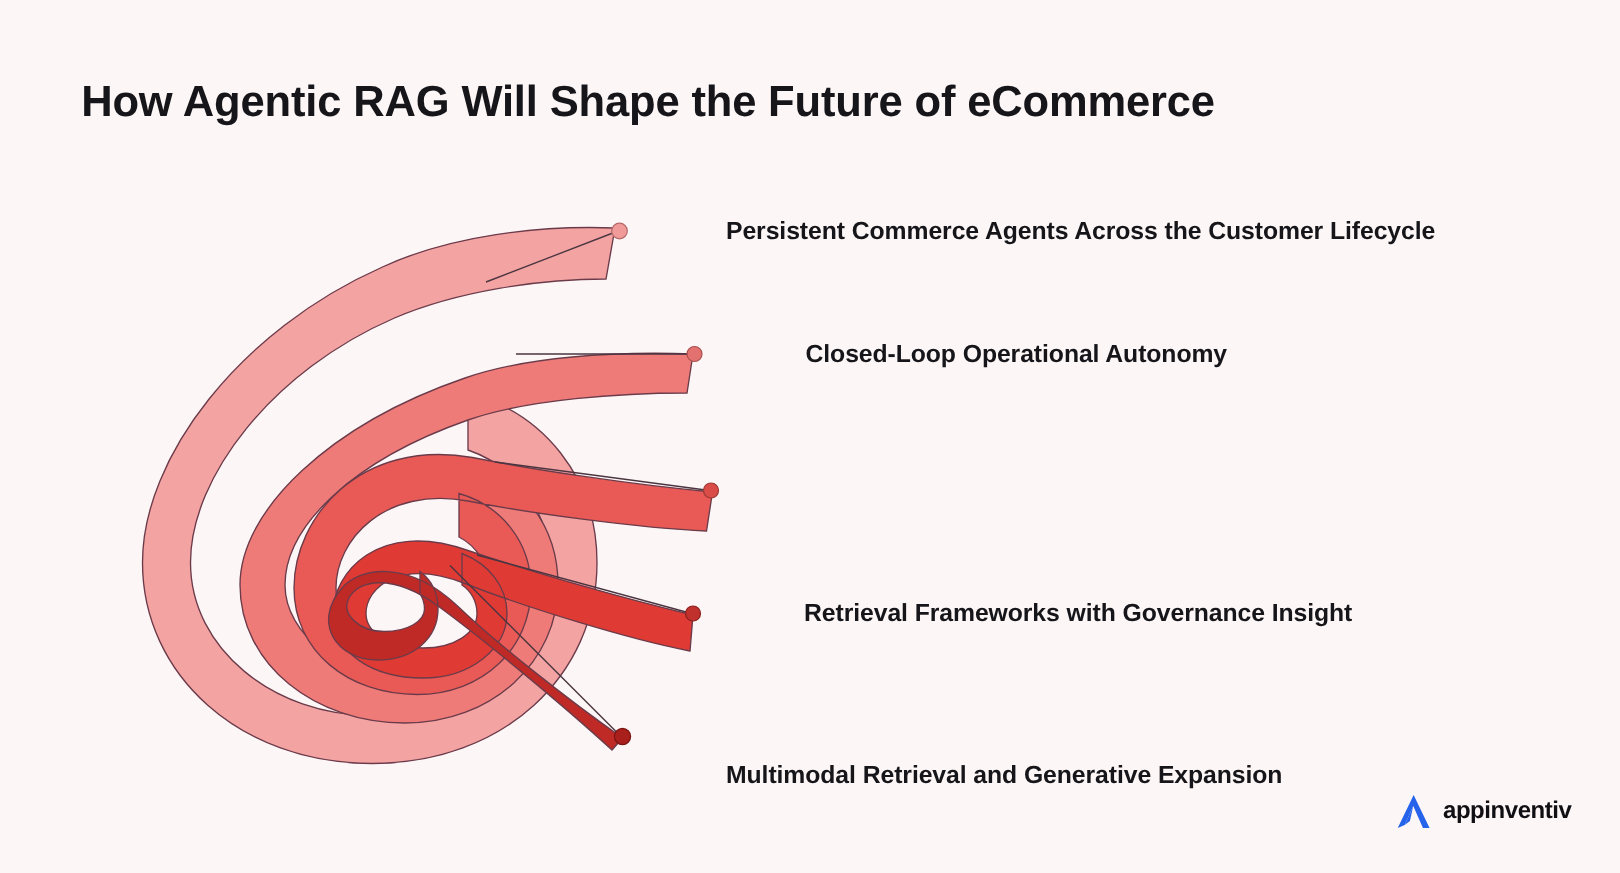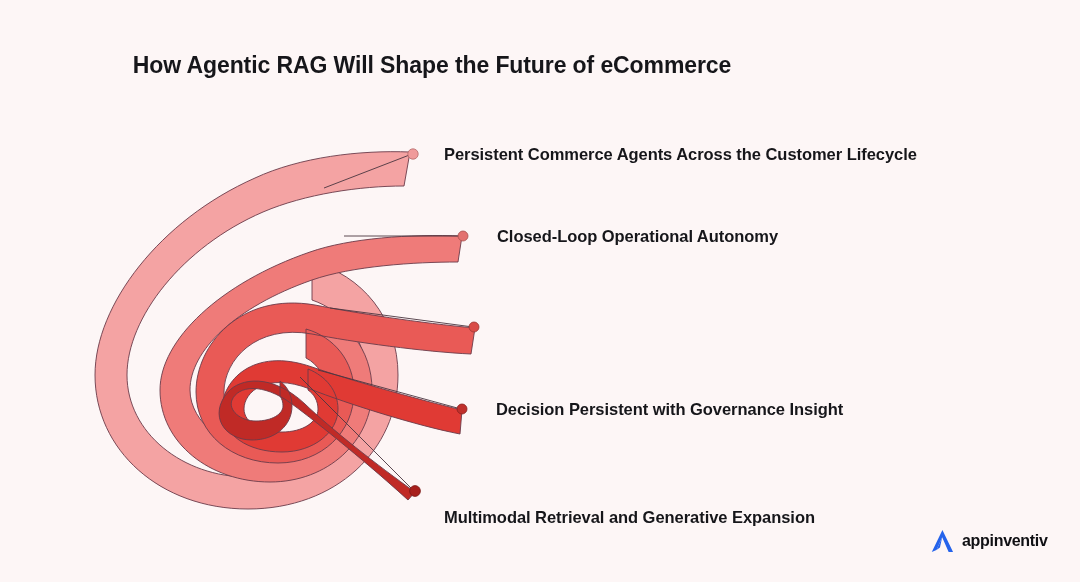--- a/index.html
+++ b/index.html
@@ -17,39 +17,40 @@
     width: 1080px;
     height: 582px;
     background: #fdf6f6;
   }
   #title {
     position: absolute;
     left: 0;
     top: 52px;
     width: 864px;
     text-align: center;
-    font-size: 23px;
+    font-size: 29px;
     font-weight: bold;
     color: #16161a;
     letter-spacing: -0.1px;
   }
   #spiral-svg {
     position: absolute;
     left: 0;
     top: 0;
     width: 1080px;
     height: 582px;
   }
   .label {
     position: absolute;
     font-size: 16.5px;
     font-weight: bold;
     color: #16161a;
     white-space: nowrap;
     letter-spacing: -0.05px;
+    margin-left: 40px;
   }
   #lbl0 { left: 444px; top: 145px; }
   #lbl1 { left: 497px; top: 227px; text-align: right; }
   #lbl2 { left: 505px; top: 318px; }
   #lbl3 { left: 496px; top: 400px; }
   #lbl4 { left: 444px; top: 508px; }
 
   #logo {
     position: absolute;
     left: 925px;
@@ -164,21 +165,21 @@
       <circle cx="413" cy="154" r="5.2" fill="#f09a9a" stroke="#b56a6a" stroke-width="0.8"></circle>
       <circle cx="463" cy="236" r="5" fill="#e3716f" stroke="#a8504e" stroke-width="0.8"></circle>
       <circle cx="474" cy="327" r="5" fill="#d94c47" stroke="#9c3733" stroke-width="0.8"></circle>
       <circle cx="462" cy="409" r="5" fill="#c0302c" stroke="#8a211e" stroke-width="0.8"></circle>
       <circle cx="415" cy="491" r="5.4" fill="#a81f1c" stroke="#7a1513" stroke-width="0.8"></circle>
     </g>
   </svg>
 
   <div class="label" id="lbl0">Persistent Commerce Agents Across the Customer Lifecycle</div>
   <div class="label" id="lbl1">Closed-Loop Operational Autonomy</div>
-  <div class="label" id="lbl3">Decision Persistent with Governance Insight</div>
+  <div class="label" id="lbl3">Retrieval Frameworks with Governance Insight</div>
   <div class="label" id="lbl4">Multimodal Retrieval and Generative Expansion</div>
 
   <div id="logo">
     <svg id="logo-mark" viewBox="0 0 40 40">
       <path d="M20.5 7 L33 33 L27.8 33 L20.2 15.6 L13.5 30.5 L8 33 Z" fill="#2563eb"></path>
       <path d="M20.2 15.6 L13.5 30.5 L17.6 27.5 Z" fill="#2563eb"></path>
     </svg>
     <span id="logo-text">appinventiv</span>
   </div>
 

